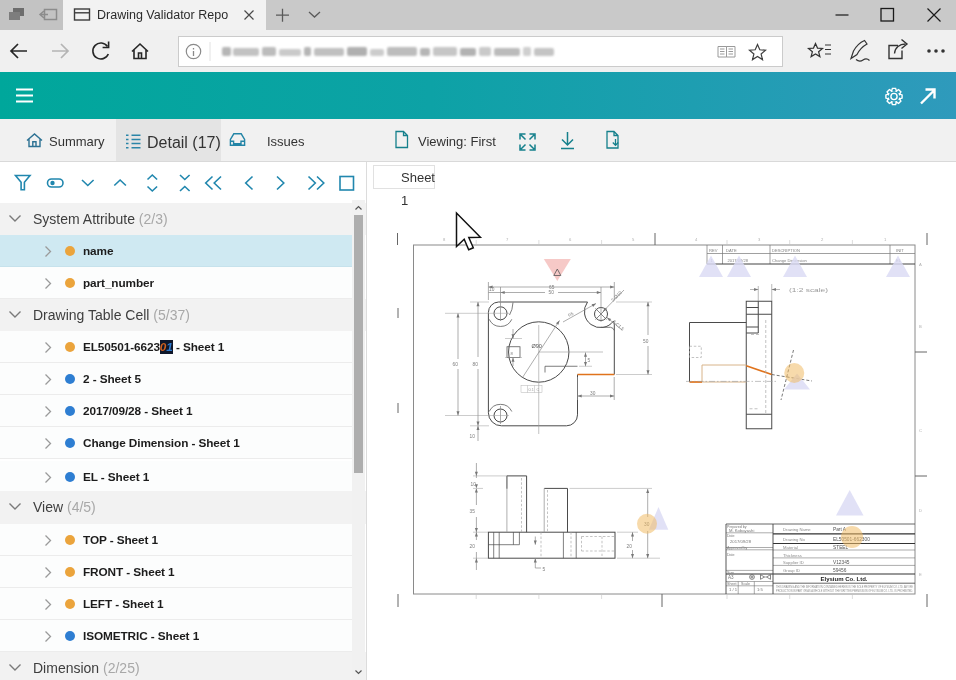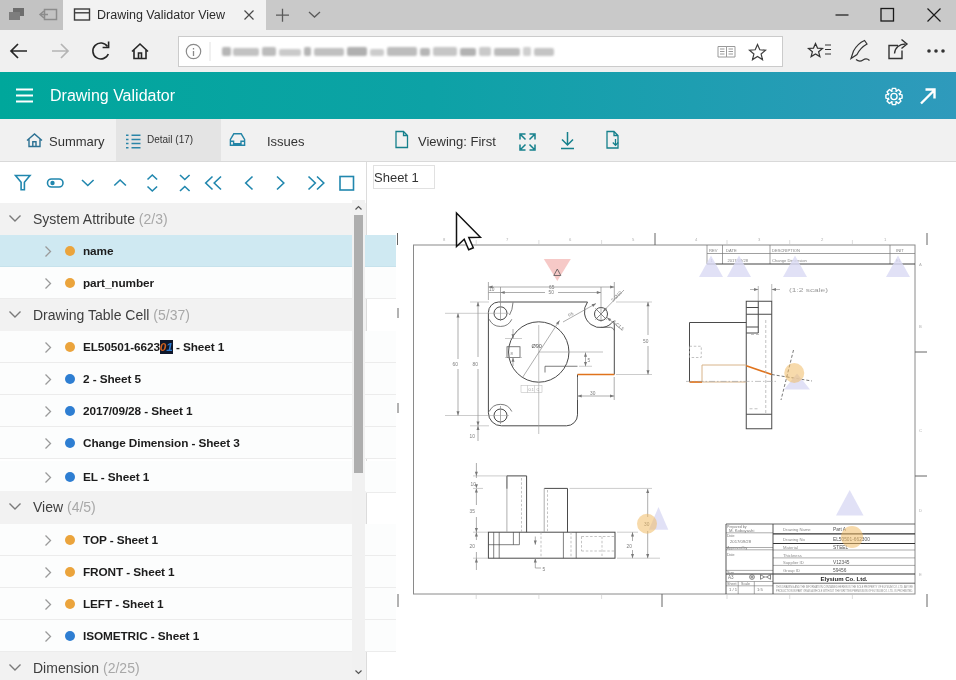--- a/index.html
+++ b/index.html
@@ -29,21 +29,21 @@
   <path d="M244.5,10.5 l9,9 M253.5,10.5 l-9,9" stroke="#4a4a4a" stroke-width="1.2"></path>
 
   <path d="M276,15.2 h13 M282.5,8.7 v13" stroke="#5a5a5a" stroke-width="1.3"></path>
 
   <path d="M309,12 l5.5,5 5.5,-5" fill="none" stroke="#5a5a5a" stroke-width="1.3"></path>
 
   <path d="M835.5,15 h13" stroke="#1a1a1a" stroke-width="1.2"></path>
   <rect x="881" y="8.5" width="12.5" height="12.5" fill="none" stroke="#1a1a1a" stroke-width="1.3"></rect>
   <path d="M927.5,8.5 l13,13 M940.5,8.5 l-13,13" stroke="#1a1a1a" stroke-width="1.2"></path>
 </svg>
-<div class="abs" style="left:97px;top:8px;font-size:12.5px;color:#2b2b2b">Drawing Validator View</div>
+<div class="abs" style="left:97px;top:8px;font-size:12.5px;color:#2b2b2b">Drawing Validator Repo</div>
 
 <div class="abs" style="left:0;top:30px;width:956px;height:42px;background:#f0f0f0"></div>
 <svg class="abs" style="left:0;top:30px" width="956" height="42">
 
   <path d="M11,21 h16 M18,14 l-7,7 7,7" fill="none" stroke="#262626" stroke-width="1.7"></path>
 
   <path d="M52,21 h16 M61,14 l7,7 -7,7" fill="none" stroke="#b4b4b4" stroke-width="1.7"></path>
 
   <path d="M107.5,16.5 a8,8 0 1 0 0.8,7.5" fill="none" stroke="#262626" stroke-width="1.6"></path>
   <path d="M108.6,11.5 v6 h-6" fill="none" stroke="#262626" stroke-width="1.6"></path>
@@ -102,21 +102,20 @@
 </svg>
 
 <div class="abs" style="left:0;top:72px;width:956px;height:47px;background:linear-gradient(90deg,#00a79b 0%,#0da2a6 45%,#2f9abc 100%)"></div>
 <svg class="abs" style="left:0;top:72px" width="956" height="47">
   <path d="M16,17.5 h17 M16,23.5 h17 M16,29.5 h17" stroke="#fff" stroke-width="2"></path>
 
   <path d="M902.1,94.9 L902.1,98.1 L899.4,98.9 L899.5,98.6 L900.9,101.1 L898.6,103.4 L896.1,102.0 L896.4,101.9 L895.6,104.6 L892.4,104.6 L891.6,101.9 L891.9,102.0 L889.4,103.4 L887.1,101.1 L888.5,98.6 L888.6,98.9 L885.9,98.1 L885.9,94.9 L888.6,94.1 L888.5,94.4 L887.1,91.9 L889.4,89.6 L891.9,91.0 L891.6,91.1 L892.4,88.4 L895.6,88.4 L896.4,91.1 L896.1,91.0 L898.6,89.6 L900.9,91.9 L899.5,94.4 L899.4,94.1 Z M897.1,96.5 a3.1,3.1 0 1 0 -6.2,0 a3.1,3.1 0 1 0 6.2,0 Z" fill="none" stroke="#fff" stroke-width="1.4" transform="translate(0,-72)"></path>
 
   <path d="M921,31.5 l13,-13 M925.5,17.5 h9 v9" fill="none" stroke="#fff" stroke-width="2.4"></path>
 </svg>
-<div class="abs" style="left:50px;top:64px;width:300px;height:47px;line-height:63px;font-size:16px;color:#fff">Drawing Validator</div>
 
 <div class="abs" style="left:0;top:119px;width:956px;height:43px;background:#f1f1f1;border-bottom:1px solid #d9d9d9"></div>
 <div class="abs" style="left:116px;top:119px;width:105px;height:42px;background:#e4e4e4"></div>
 <svg class="abs" style="left:0;top:119px" width="640" height="43">
 
   <path d="M27,21.5 l7.5,-6.5 7.5,6.5 M29,20 v7.5 h11 v-7.5 M32.8,27.5 v-4.8 h3.2 v4.8" fill="none" stroke="#2c7193" stroke-width="1.4"></path>
 
   <path d="M126,16.2 l2.5,0 M126,20.4 l2.5,0 M126,24.6 l2.5,0 M126,28.8 l2.5,0" stroke="#2a85a8" stroke-width="1.5"></path>
   <path d="M131.5,16.2 h9 M131.5,20.4 h9 M131.5,24.6 h9 M131.5,28.8 h9" stroke="#2a85a8" stroke-width="1.5"></path>
 
@@ -125,21 +124,21 @@
   <path d="M396,131.5 h7.5 l4,4 v12 h-11.5 z M403.5,131.5 v4 h4" fill="none" stroke="#15808c" stroke-width="1.3" transform="translate(0,-119)"></path>
 
   <path d="M520,139.5 v-5.5 h5.5 M529.5,134 h5.5 v5.5 M535,144.5 v5.5 h-5.5 M525.5,150 h-5.5 v-5.5 M521,135 l4.5,4.5 M534,135 l-4.5,4.5 M534,149 l-4.5,-4.5 M521,149 l4.5,-4.5" fill="none" stroke="#15808c" stroke-width="1.5" transform="translate(0,-119)"></path>
 
   <path d="M567.5,132 v12 M562,139.5 l5.5,5.5 5.5,-5.5 M561,148.5 h13" fill="none" stroke="#15808c" stroke-width="1.5" transform="translate(0,-119)"></path>
 
   <path d="M607,131.5 h7 l4,4 v12.5 h-11 z M614,131.5 v4 h4" fill="none" stroke="#15808c" stroke-width="1.3" transform="translate(0,-119)"></path>
   <path d="M615.5,139 v6 M612.8,142.5 l2.7,2.9 2.7,-2.9" fill="none" stroke="#15808c" stroke-width="1.3" transform="translate(0,-119)"></path>
 </svg>
 <div class="abs" style="left:49px;top:134px;font-size:13px;color:#333">Summary</div>
-<div class="abs" style="left:147px;top:134px;font-size:10px;color:#333">Detail (17)</div>
+<div class="abs" style="left:147px;top:134px;font-size:16px;color:#333">Detail (17)</div>
 <div class="abs" style="left:267px;top:134px;font-size:13px;color:#333">Issues</div>
 <div class="abs" style="left:418px;top:134px;font-size:13px;color:#333">Viewing: First</div>
 
 <div class="abs" style="left:0;top:162px;width:366px;height:38px;background:#fff"></div>
 <svg class="abs" style="left:0;top:162px" width="366" height="38" fill="none" stroke="#2187ae" stroke-width="1.6">
 
   <path d="M15.5,13.5 h14.5 l-5.6,6.8 v7.5 h-3.3 v-7.5 z"></path>
 
   <rect x="47.5" y="17" width="15.5" height="8" rx="4"></rect>
   <circle cx="52.5" cy="21" r="2.2" fill="#2187ae" stroke="none"></circle>
@@ -163,21 +162,21 @@
   <rect x="340" y="14.5" width="13.5" height="13.5"></rect>
 </svg>
 
 <div class="abs" style="left:366px;top:162px;width:1px;height:518px;background:#dcdcdc"></div>
 
 <div id="tree">
 <style>
 .grow{position:absolute;left:0;width:366px;height:32px;background:#f2f2f2;font-size:14px;color:#3e3e3e}
 .grow .lbl{position:absolute;left:33px;top:8px}
 .grow .cnt{color:#a8a8a8}
-.irow{position:absolute;left:0;width:396px;height:32px;background:#fcfdfd;border-bottom:1px solid #ececec;font-size:11.8px;letter-spacing:-0.1px;font-weight:bold;color:#1c1c1c}
+.irow{position:absolute;left:0;width:352px;height:32px;background:#fcfdfd;border-bottom:1px solid #ececec;font-size:11.8px;letter-spacing:-0.1px;font-weight:bold;color:#1c1c1c}
 .irow .lbl{position:absolute;left:83px;top:9px}
 .dot{position:absolute;left:65px;top:10.5px;width:10px;height:10px;border-radius:50%}
 .do{background:#eba43c}.db{background:#2e7ed2}
 .chev{position:absolute;left:45px;top:10.5px}
 .gchev{position:absolute;left:9px;top:12px}
 </style>
 <svg width="0" height="0" style="position:absolute">
         <defs>
 <g id="cvr">
             <path d="M0.5,0.5 l5,5 -5,5" fill="none" stroke="#9a9a9a" stroke-width="1.3"></path>
@@ -232,21 +231,21 @@
           <use href="#cvr"></use>
         </svg>
         <span class="dot db"></span>
         <span class="lbl">2017/09/28 - Sheet 1</span>
       </div>
 <div class="irow" style="top:427px">
         <svg class="chev" width="7" height="12">
           <use href="#cvr"></use>
         </svg>
         <span class="dot db"></span>
-        <span class="lbl">Change Dimension - Sheet 3</span>
+        <span class="lbl">Change Dimension - Sheet 1</span>
       </div>
 <div class="irow" style="top:461px">
         <svg class="chev" width="7" height="12">
           <use href="#cvr"></use>
         </svg>
         <span class="dot db"></span>
         <span class="lbl">EL - Sheet 1</span>
       </div>
 <div class="grow" style="top:491px;height:33px">
         <svg class="gchev" width="13" height="8">
@@ -290,21 +289,21 @@
       </div>
 </div>
 
 <div class="abs" style="left:352px;top:200px;width:13px;height:480px;background:#f1f1f1"></div>
 <div class="abs" style="left:354px;top:215px;width:9px;height:258px;background:#aeaeae"></div>
 <svg class="abs" style="left:352px;top:200px" width="13" height="480" fill="none" stroke="#555" stroke-width="1.2">
   <path d="M3.5,9.5 l3,-3 3,3"></path>
   <path d="M3.5,470.5 l3,3 3,-3"></path>
 </svg>
 
-<div class="abs" style="left:373px;top:165px;width:62px;height:24px;border:1px solid #e1e1e1;background:#fff;font-size:13px;color:#333;line-height:23px;padding-left:0">Sheet 1</div>
+<div class="abs" style="left:373px;top:165px;width:62px;height:24px;border:1px solid #e1e1e1;background:#fff;font-size:13px;color:#333;line-height:23px;padding-left:27px">Sheet 1</div>
 
 <svg id="drawing" class="abs" style="left:380px;top:200px" width="576" height="480" viewBox="380 200 576 480" font-family="Liberation Sans,sans-serif">
 <defs>
 <path id="ah" d="M0,0 L-4.2,-1.5 L-4.2,1.5 z" fill="#777"></path>
 </defs>
 
 <rect x="413.5" y="245" width="501.5" height="349" fill="none" stroke="#8a8a8a" stroke-width="1"></rect>
 <g stroke="#666" stroke-width="1">
 <path d="M397.5,233 V245 M927,233 V245 M655,233 V245"></path>
 <path d="M398,594 V607 M662,594 V607 M927,594 V607"></path>

